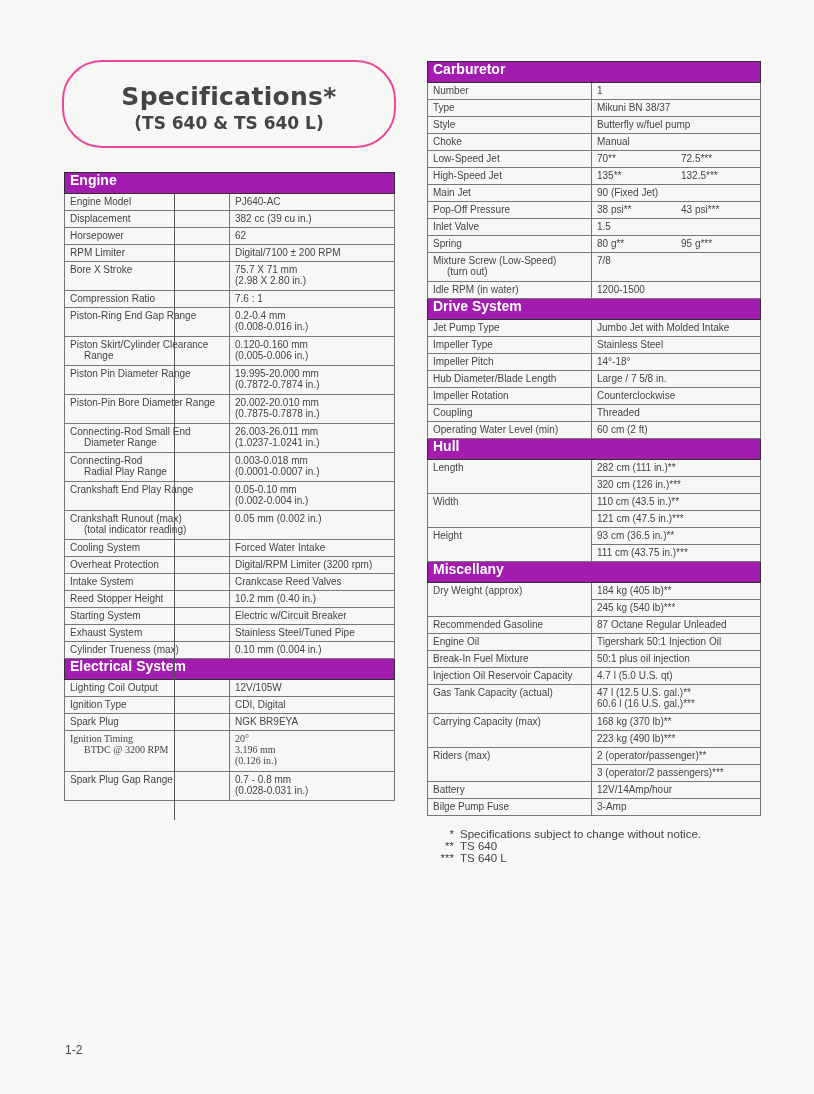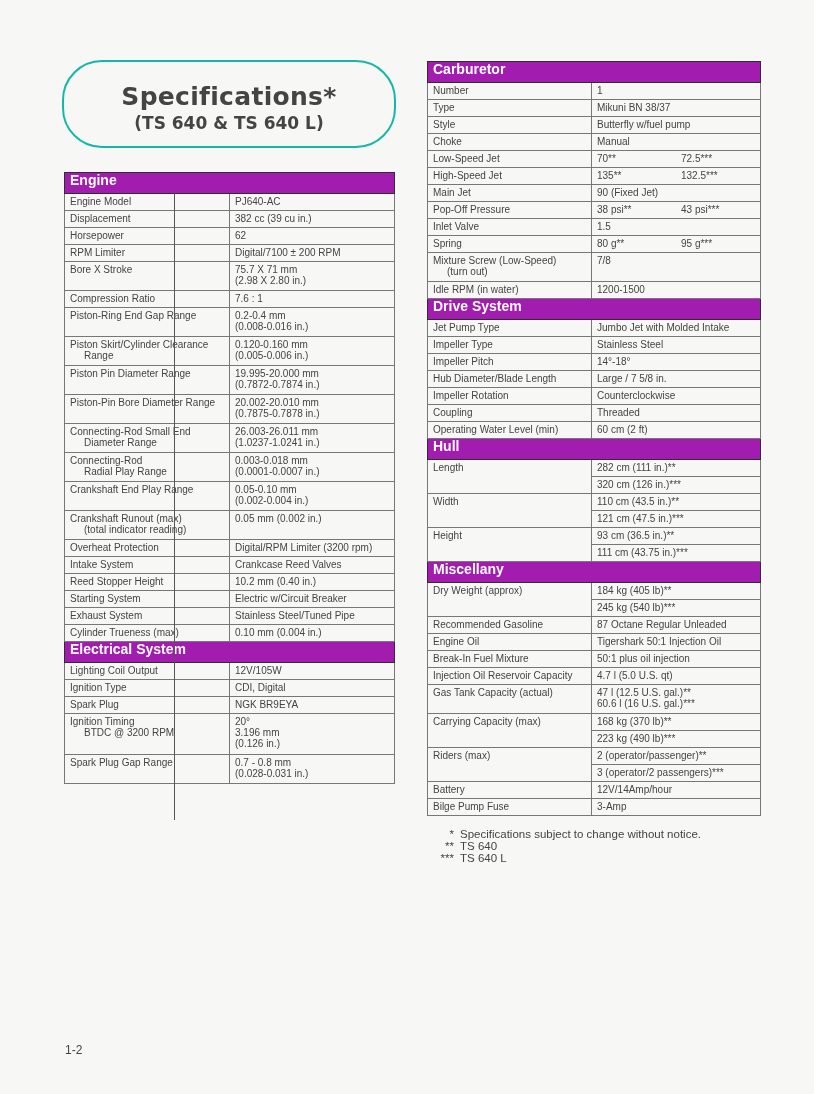--- a/index.html
+++ b/index.html
@@ -3,21 +3,21 @@
 <meta charset="utf-8">
 <style>
   html, body { margin: 0; padding: 0; }
   body {
     width: 814px; height: 1094px; background: #f7f7f5;
     font-family: "Liberation Sans", sans-serif; color: #333;
     position: relative; overflow: hidden;
   }
   .title-box {
     position: absolute; left: 62px; top: 60px; width: 334px; height: 88px;
-    border: 2px solid #14b8a6; border-radius: 40px; box-sizing: border-box;
+    border: 2px solid #ec4899; border-radius: 40px; box-sizing: border-box;
     text-align: center;
   }
   .title-main {
     font-family: "DejaVu Sans", sans-serif; font-weight: bold; font-size: 25px;
     color: #444; margin-top: 20px; letter-spacing: 0.3px;
   }
   .title-sub {
     font-family: "DejaVu Sans", sans-serif; font-weight: bold; font-size: 17px;
     color: #444; margin-top: 2px;
   }
@@ -27,21 +27,21 @@
   }
   .spec-table td {
     border: 1px solid #777; padding: 2px 5px; vertical-align: top; line-height: 11px;
   }
   .sec-head td {
     background: #a21caf; color: #fff; font-weight: bold; font-size: 14px;
     padding: 2px 5px; height: 16px; border-color: #2e2e2e;
   }
   .row-1 td { height: 12px; }
   .row-2 td { height: 24px; }
-  .row-3 td { height: 36px; }
+  .row-3 td { height: 36px; font-family: Liberation Serif, serif; }
   .indent { padding-left: 14px; display: block; }
   .left-table { left: 64px; top: 172px; width: 330px; }
   .right-table { left: 427px; top: 61px; width: 333px; }
   .divider-line {
     position: absolute; left: 174px; top: 193px; width: 1px; height: 627px; background: #555;
   }
   .val-split { display: flex; }
   .val-split span { flex: 0 0 84px; }
   .footnotes {
     position: absolute; left: 440px; top: 828px; font-size: 11.5px; color: #444; line-height: 12px;
@@ -152,20 +152,26 @@
         <td><span>Crankshaft End Play Range</span></td>
         <td>
           <div>0.05-0.10 mm</div>
           <div>(0.002-0.004 in.)</div>
         </td>
       </tr>
       <tr class="row-2">
         <td><span>Crankshaft Runout (max)</span><span class="indent">(total indicator reading)</span></td>
         <td>
           <div>0.05 mm (0.002 in.)</div>
+        </td>
+      </tr>
+      <tr class="row-1">
+        <td><span>Cooling System</span></td>
+        <td>
+          <div>Forced Water Intake</div>
         </td>
       </tr>
       <tr class="row-1">
         <td><span>Overheat Protection</span></td>
         <td>
           <div>Digital/RPM Limiter (3200 rpm)</div>
         </td>
       </tr>
       <tr class="row-1">
         <td><span>Intake System</span></td>

